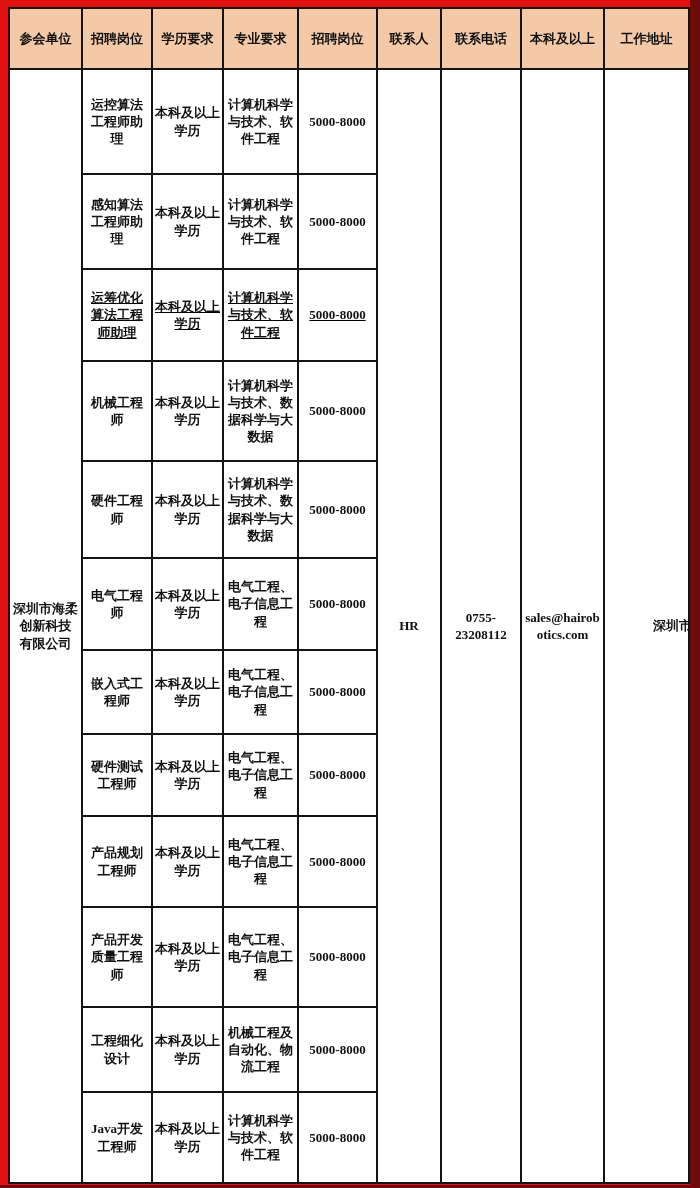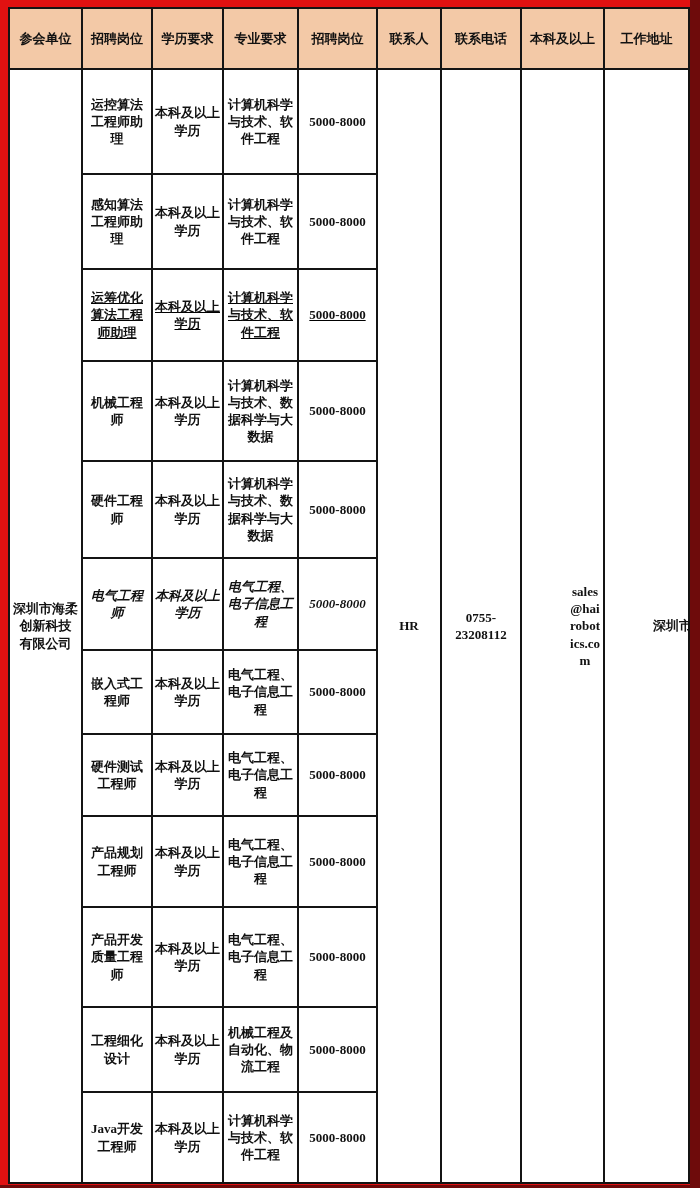--- a/index.html
+++ b/index.html
@@ -43,21 +43,21 @@
     white-space: pre-line;
     overflow: hidden;
   }
   th {
     background: #F3C9A7;
     white-space: nowrap;
     padding: 0;
     height: 59px;
     font-size: 13px;
   }
-  td.email { white-space: normal; word-break: break-all; padding-left: 47px; }
+  td.email { white-space: normal; word-break: break-all; }
   td.address { white-space: nowrap; padding-left: 48px; }
   td.phone { white-space: normal; }
 </style>
 </head>
 <body>
 
 <div class="frame"></div>
 
 <div class="table-wrap">
   <table class="jobs">
@@ -141,21 +141,21 @@
           <td>硬件工程
 师</td>
           <td>本科及以上
 学历</td>
           <td>计算机科学
 与技术、数
 据科学与大
 数据</td>
           <td>5000-8000</td>
         </tr>
-        <tr style="height: 92px; font-style: italic;">
+        <tr style="height: 92px;">
           <td>电气工程
 师</td>
           <td>本科及以上
 学历</td>
           <td>电气工程、
 电子信息工
 程</td>
           <td>5000-8000</td>
         </tr>
         <tr style="height: 84px;">

